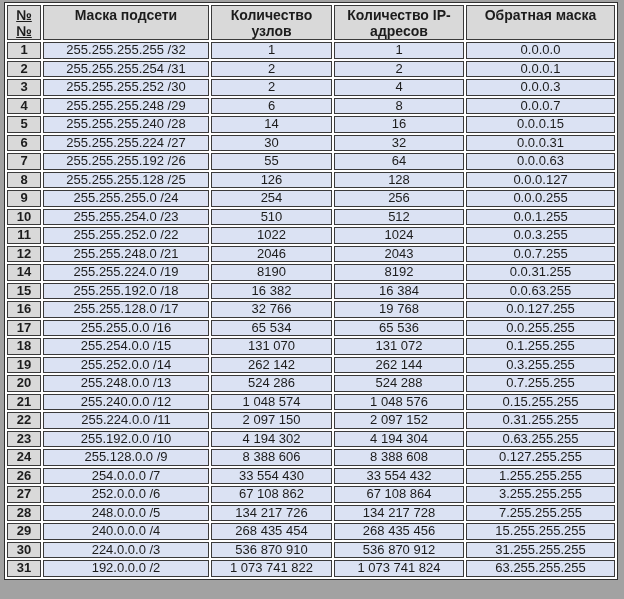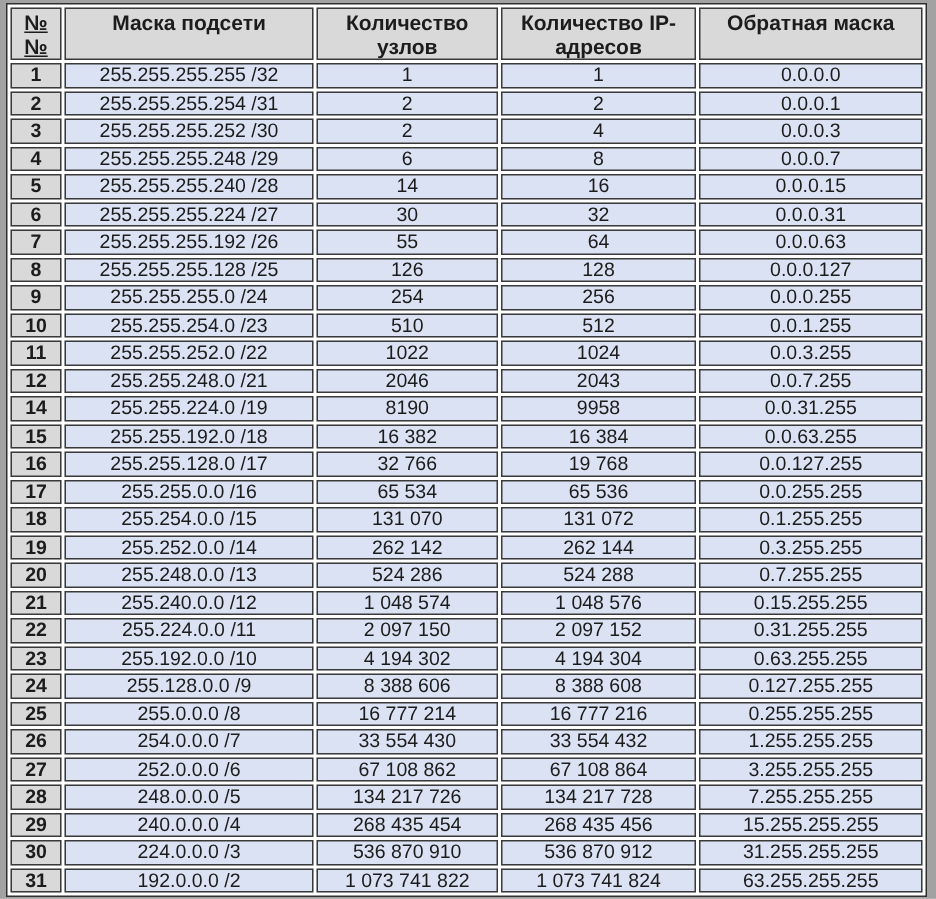--- a/index.html
+++ b/index.html
@@ -159,21 +159,21 @@
           <td class="num-cell">12</td>
           <td>255.255.248.0 /21</td>
           <td>2046</td>
           <td>2043</td>
           <td>0.0.7.255</td>
         </tr>
         <tr>
           <td class="num-cell">14</td>
           <td>255.255.224.0 /19</td>
           <td>8190</td>
-          <td>9958</td>
+          <td>8192</td>
           <td>0.0.31.255</td>
         </tr>
         <tr>
           <td class="num-cell">15</td>
           <td>255.255.192.0 /18</td>
           <td>16 382</td>
           <td>16 384</td>
           <td>0.0.63.255</td>
         </tr>
         <tr>
@@ -233,27 +233,20 @@
           <td>0.63.255.255</td>
         </tr>
         <tr>
           <td class="num-cell">24</td>
           <td>255.128.0.0 /9</td>
           <td>8 388 606</td>
           <td>8 388 608</td>
           <td>0.127.255.255</td>
         </tr>
         <tr>
-          <td class="num-cell">25</td>
-          <td>255.0.0.0 /8</td>
-          <td>16 777 214</td>
-          <td>16 777 216</td>
-          <td>0.255.255.255</td>
-        </tr>
-        <tr>
           <td class="num-cell">26</td>
           <td>254.0.0.0 /7</td>
           <td>33 554 430</td>
           <td>33 554 432</td>
           <td>1.255.255.255</td>
         </tr>
         <tr>
           <td class="num-cell">27</td>
           <td>252.0.0.0 /6</td>
           <td>67 108 862</td>

